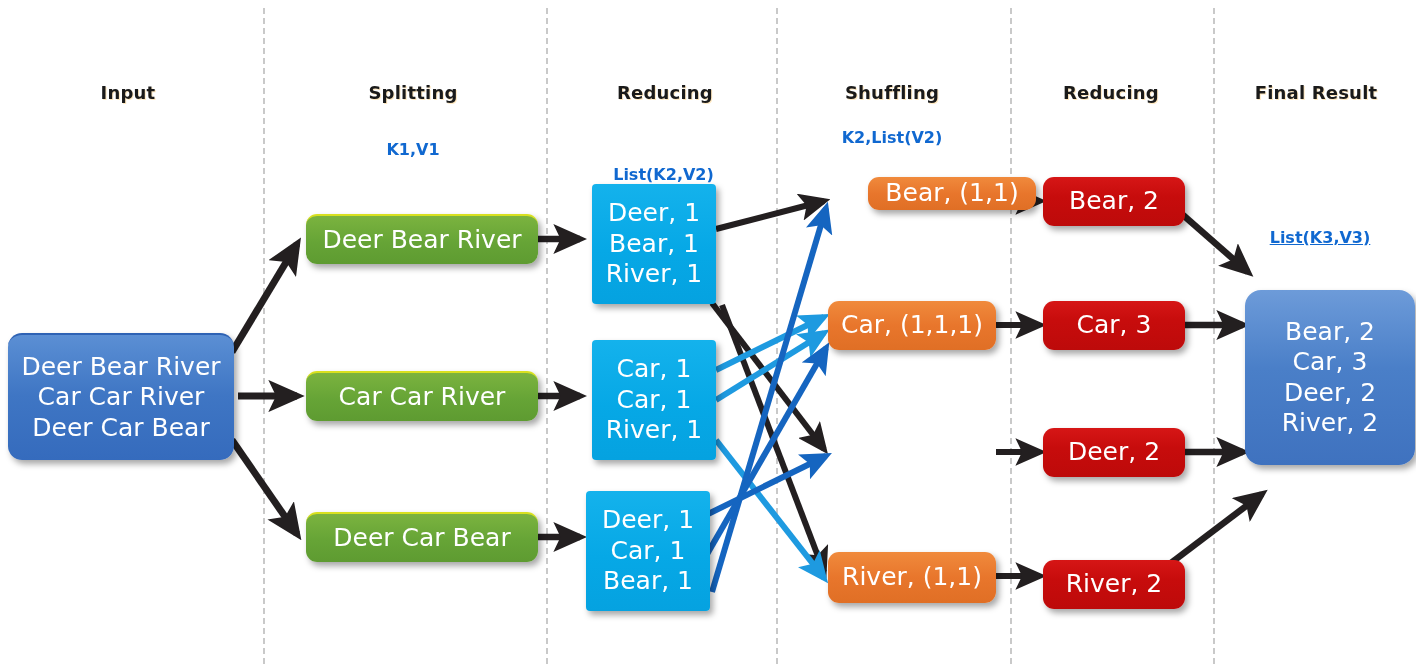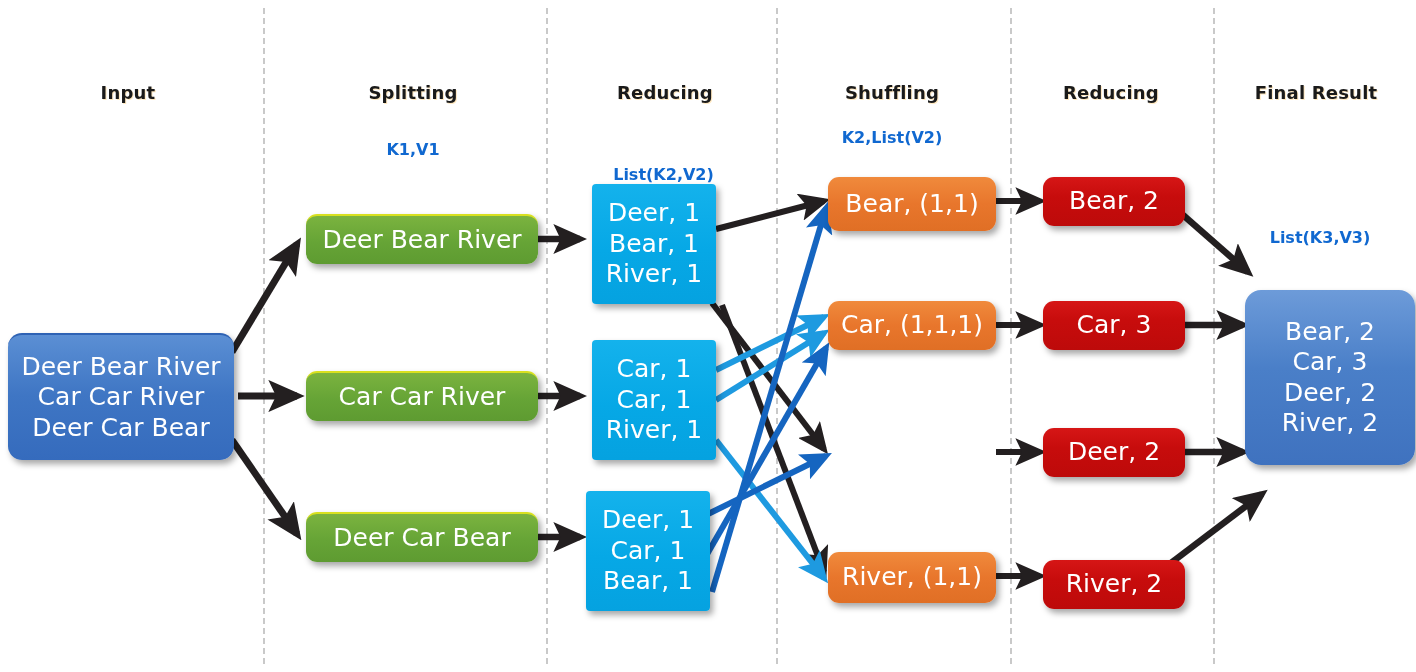--- a/index.html
+++ b/index.html
@@ -99,21 +99,21 @@
   <div class="hdr" style="left:38px;  top:82px; width:180px;">Input</div>
   <div class="hdr" style="left:322px; top:82px; width:182px;">Splitting</div>
   <div class="hdr" style="left:572px; top:82px; width:186px;">Reducing</div>
   <div class="hdr" style="left:797px; top:82px; width:190px;">Shuffling</div>
   <div class="hdr" style="left:1022px;top:82px; width:178px;">Reducing</div>
   <div class="hdr" style="left:1216px;top:82px; width:200px;">Final Result</div>
 
   <div class="kv" style="left:322px; top:140px; width:182px;">K1,V1</div>
   <div class="kv" style="left:561px; top:140px; width:205px;margin-top:25px;">List(K2,V2)</div>
   <div class="kv" style="left:792px; top:128px; width:200px;">K2,List(V2)</div>
-  <div class="kv" style="left:1224px;top:228px; width:192px;">List(K3,V3)</div>
+  <div class="kv" style="left:1224px;top:228px; width:192px;text-decoration:underline;">List(K3,V3)</div>
 
   <svg id="wires" viewBox="0 0 1416 672">
     <defs>
       <marker id="ahK" markerWidth="5.2" markerHeight="4.6" refX="4.1" refY="2.3" orient="auto">
         <path d="M0,0 L5.2,2.3 L0,4.6 L1.1,2.3 Z" fill="#231f20"></path>
       </marker>
       <marker id="ahB" markerWidth="5.2" markerHeight="4.6" refX="4.1" refY="2.3" orient="auto">
         <path d="M0,0 L5.2,2.3 L0,4.6 L1.1,2.3 Z" fill="#1565c0"></path>
       </marker>
       <marker id="ahL" markerWidth="5.2" markerHeight="4.6" refX="4.1" refY="2.3" orient="auto">
@@ -226,21 +226,21 @@
     <span class="ln">Car, 1</span>
     <span class="ln">Car, 1</span>
     <span class="ln">River, 1</span>
   </div>
   <div class="node n-map" style="left:586px; top:491px; width:124px; height:120px;">
     <span class="ln">Deer, 1</span>
     <span class="ln">Car, 1</span>
     <span class="ln">Bear, 1</span>
   </div>
 
-  <div class="node n-shuffle" style="left:828px; top:177px; width:168px; height:54px;align-items:center;">
+  <div class="node n-shuffle" style="left:868px; top:177px; width:168px; height:33px;align-items:center;">
     <span class="ln">Bear, (1,1)</span>
   </div>
   <div class="node n-shuffle" style="left:828px; top:301px; width:168px; height:49px;">
     <span class="ln">Car, (1,1,1)</span>
   </div>
   <div class="node n-shuffle" style="left:828px; top:552px; width:168px; height:51px;">
     <span class="ln">River, (1,1)</span>
   </div>
 
   <div class="node n-reduce" style="left:1043px; top:177px; width:142px; height:49px;">

